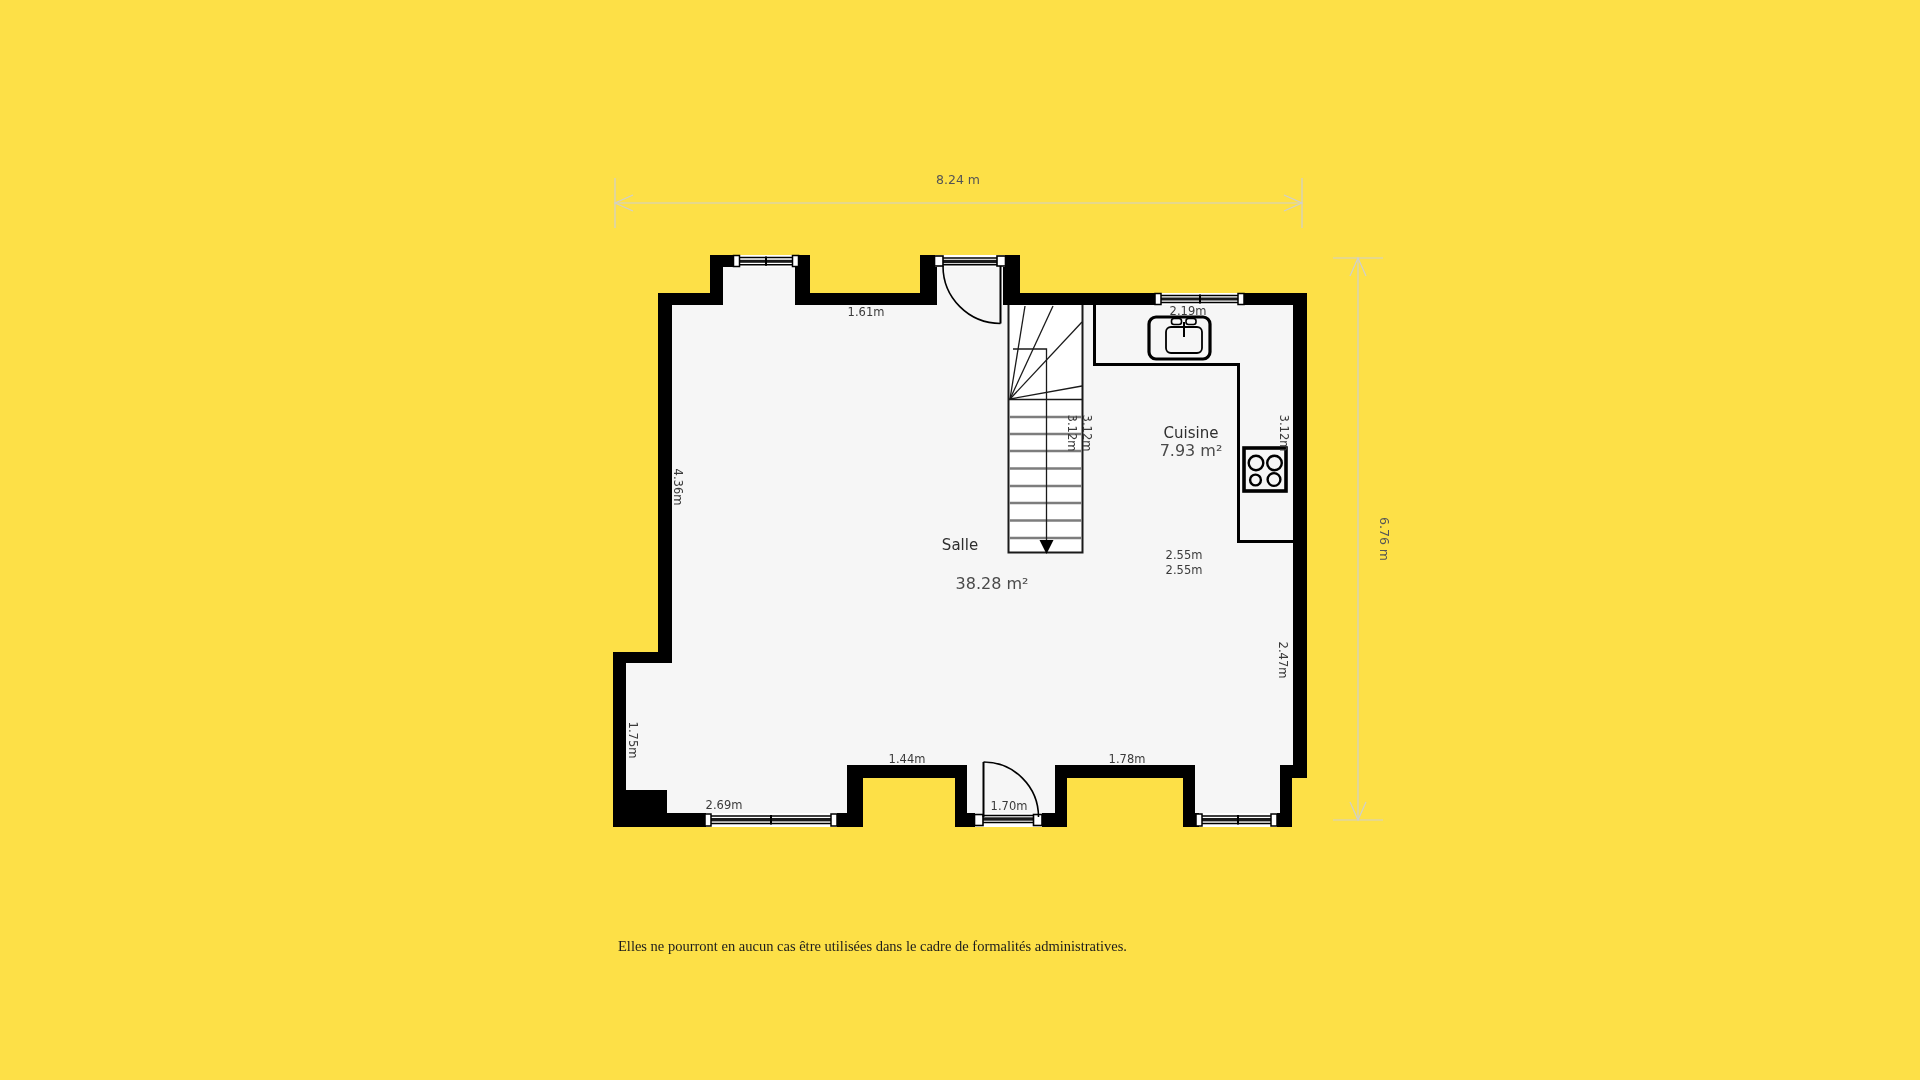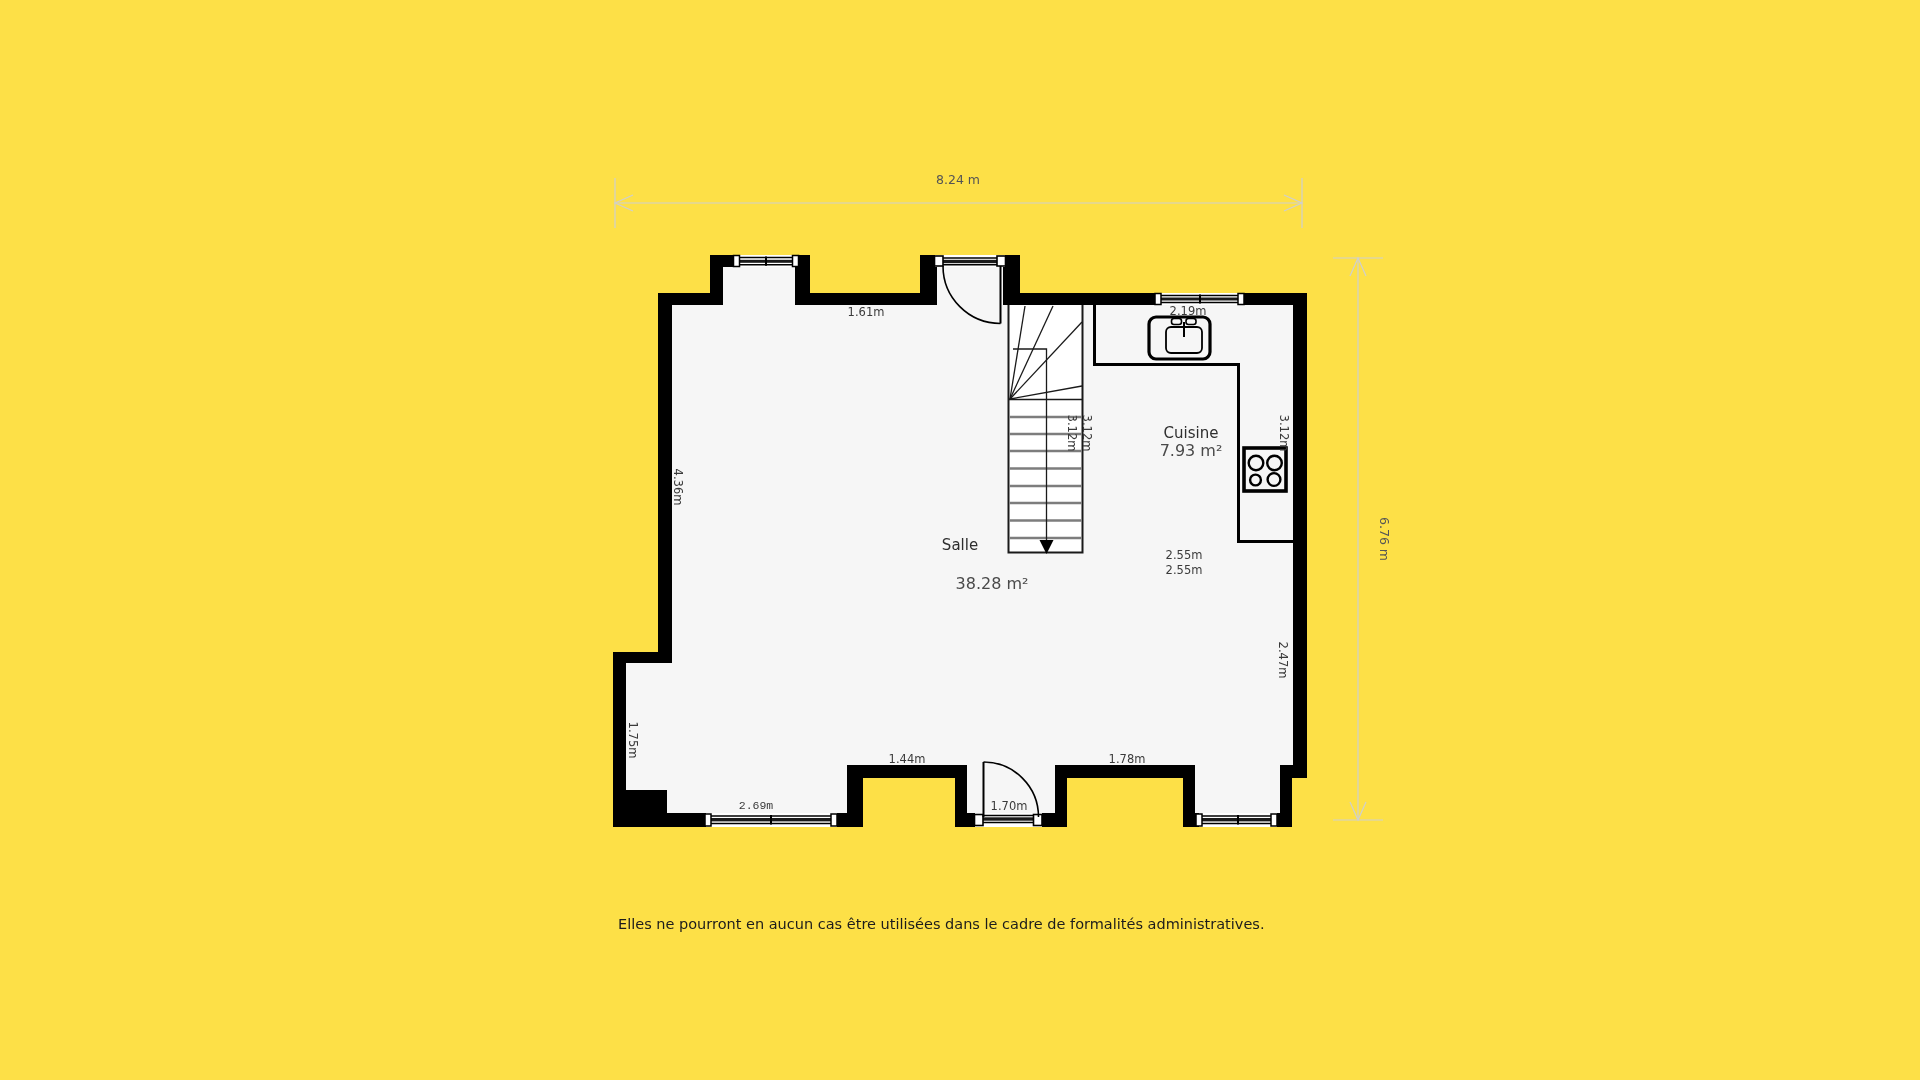--- a/index.html
+++ b/index.html
@@ -157,25 +157,25 @@
   <div class="lbl" style="left:866px;top:312px;">1.61m</div>
   <div class="lbl" style="left:1188px;top:311px;">2.19m</div>
   <div class="lbl" style="left:1184px;top:555px;">2.55m</div>
   <div class="lbl" style="left:1184px;top:570px;">2.55m</div>
   <div class="lbl rot" style="left:1072px;top:433px;">3.12m</div>
   <div class="lbl rot" style="left:1087px;top:433px;">3.12m</div>
   <div class="lbl rot" style="left:1284px;top:433px;">3.12m</div>
   <div class="lbl rot" style="left:1283px;top:660px;">2.47m</div>
   <div class="lbl rot" style="left:678px;top:487px;">4.36m</div>
   <div class="lbl rot" style="left:633px;top:740px;">1.75m</div>
-  <div class="lbl" style="left:756px;top:805px;font-family:Liberation Mono, monospace;">2.69m</div>
+  <div class="lbl" style="left:724px;top:805px;">2.69m</div>
   <div class="lbl" style="left:907px;top:759px;">1.44m</div>
   <div class="lbl" style="left:1009px;top:806px;">1.70m</div>
   <div class="lbl" style="left:1127px;top:759px;">1.78m</div>
 
   <div class="lbl room-name" style="left:960px;top:545px;">Salle</div>
   <div class="lbl room-area" style="left:960px;top:583px;margin-left:32px;">38.28 m²</div>
   <div class="lbl room-name" style="left:1191px;top:433px;">Cuisine</div>
   <div class="lbl room-area" style="left:1191px;top:450px;">7.93 m²</div>
 
-  <div class="disclaimer" style="top:916px;">Elles ne pourront en aucun cas être utilisées dans le cadre de formalités administratives.</div>
+  <div class="disclaimer" style="top:938px;font-family:Liberation Serif, serif;">Elles ne pourront en aucun cas être utilisées dans le cadre de formalités administratives.</div>
 
 </div>
 
 </body></html>

